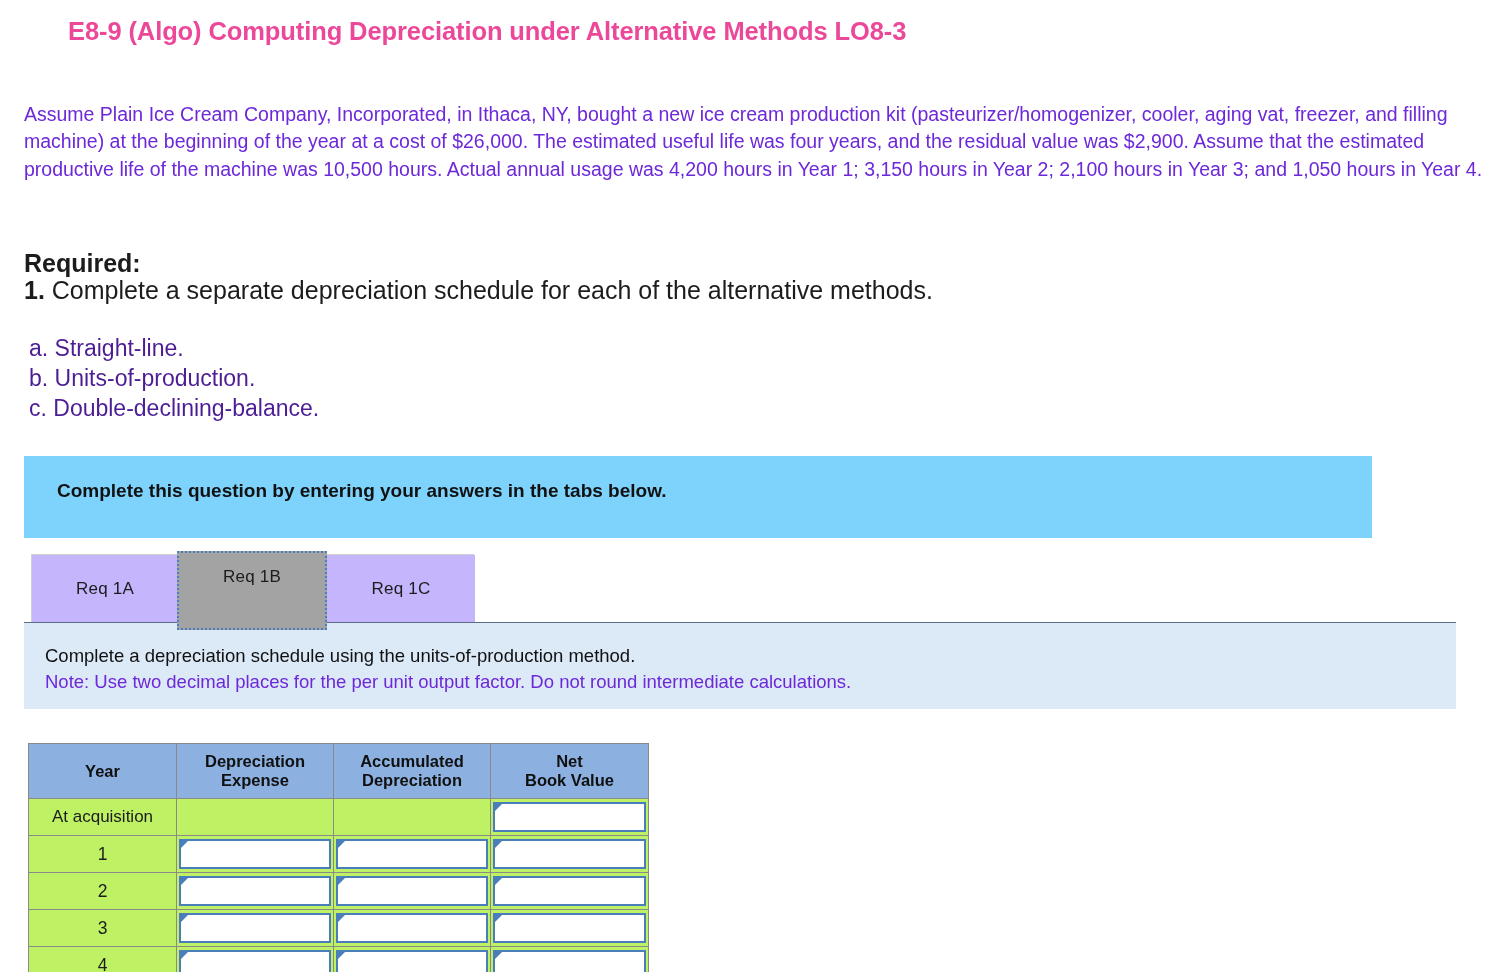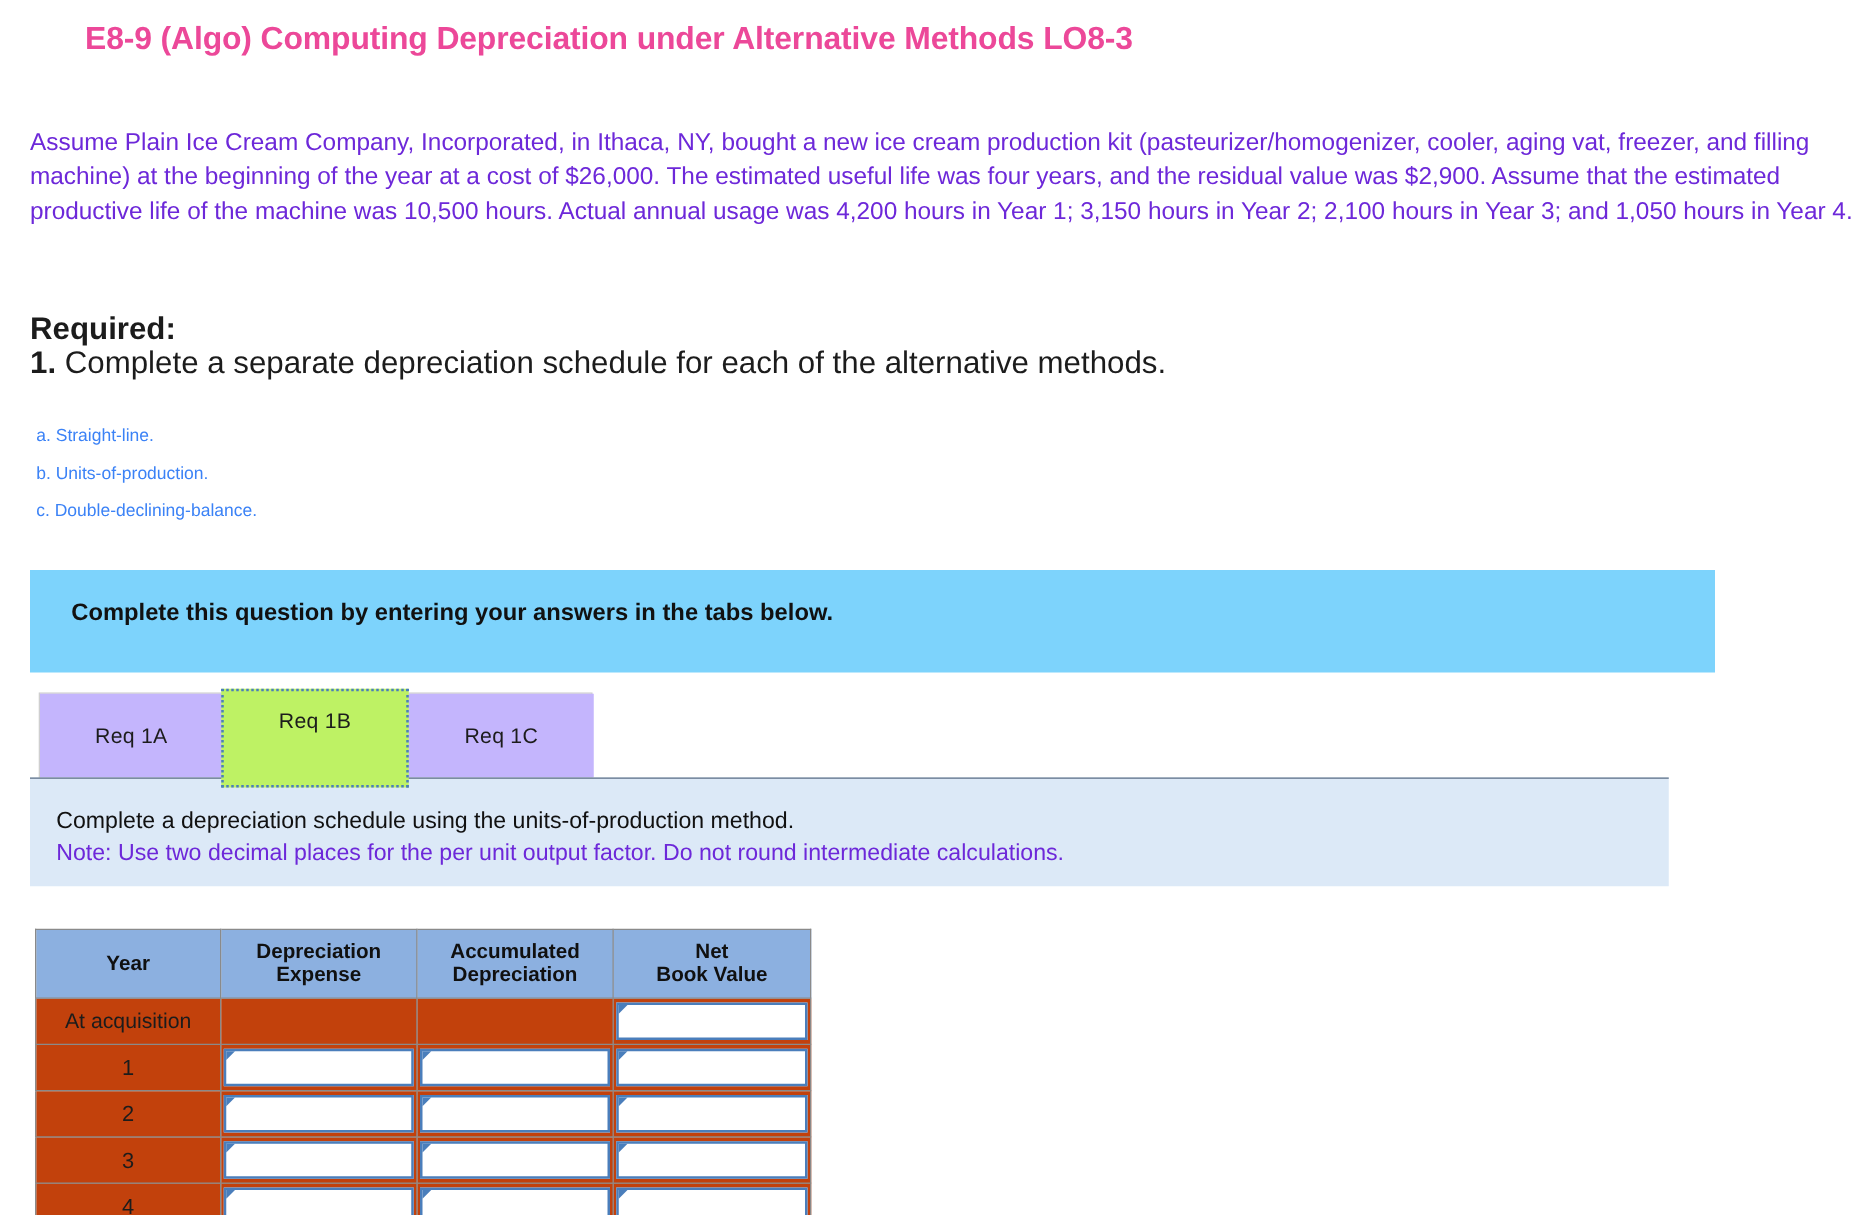--- a/index.html
+++ b/index.html
@@ -49,23 +49,23 @@
     line-height: 27.3px;
     color: #1c1c1c;
   }
   .required-label { font-weight: bold; }
   .required-line-1 .num { font-weight: bold; }
 
   .methods-list {
     position: absolute;
     left: 29px;
     top: 333px;
-    font-size: 14px;
+    font-size: 23px;
     line-height: 30px;
-    color: #3b82f6;
+    color: #4c1d95;
   }
   .methods-list div { white-space: nowrap; }
 
   
   .gray-banner {
     position: absolute;
     left: 24px;
     top: 456px;
     width: 1348px;
     height: 82px;
@@ -113,39 +113,39 @@
   .tab.t2 { border-right: none; }
 
   
   .tab-active {
     position: absolute;
     left: 177px;
     top: 551px;
     width: 150px;
     height: 79px;
     box-sizing: border-box;
-    background: #bef264;
+    background: #a3a3a3;
     border: 2px dotted #4a7ebb;
     display: flex;
     align-items: center;
     justify-content: center;
     font-size: 17px;
     color: #1c1c1c;
     letter-spacing: 0.2px;
     z-index: 4;
     cursor: pointer;
     padding-bottom: 28px;
   }
 
   
   .blue-panel {
     position: absolute;
     left: 24px;
     top: 622px;
-    width: 1311px;
+    width: 1432px;
     height: 87px;
     background: #dce9f7;
     border-top: 1px solid #5b6e86;
     box-sizing: border-box;
     z-index: 1;
   }
   .blue-panel-line1 {
     position: absolute;
     left: 21px;
     top: 22px;
@@ -188,21 +188,21 @@
     vertical-align: middle;
   }
   .col-year   { width: 148px; }
   .col-dep    { width: 157px; }
   .col-acc    { width: 157px; }
   .col-nbv    { width: 158px; }
 
   .sched-table tbody td {
     height: 36px;
     vertical-align: middle;
-    background: #c2410c;
+    background: #bef264;
   }
   .year-cell {
     text-align: center;
     font-size: 17.5px;
     color: #1c1c1c;
   }
   .year-cell.acq { font-size: 17px; }
 
   
   .cell-input {

